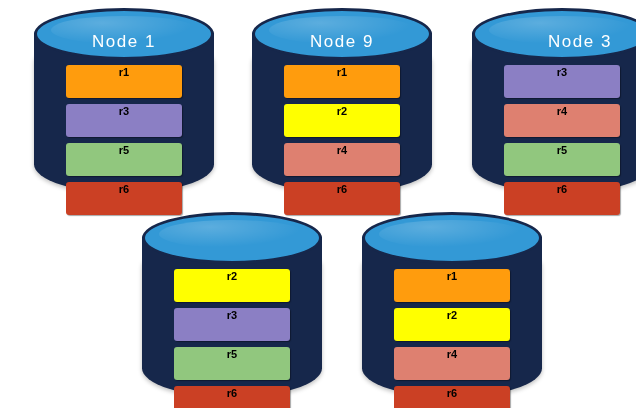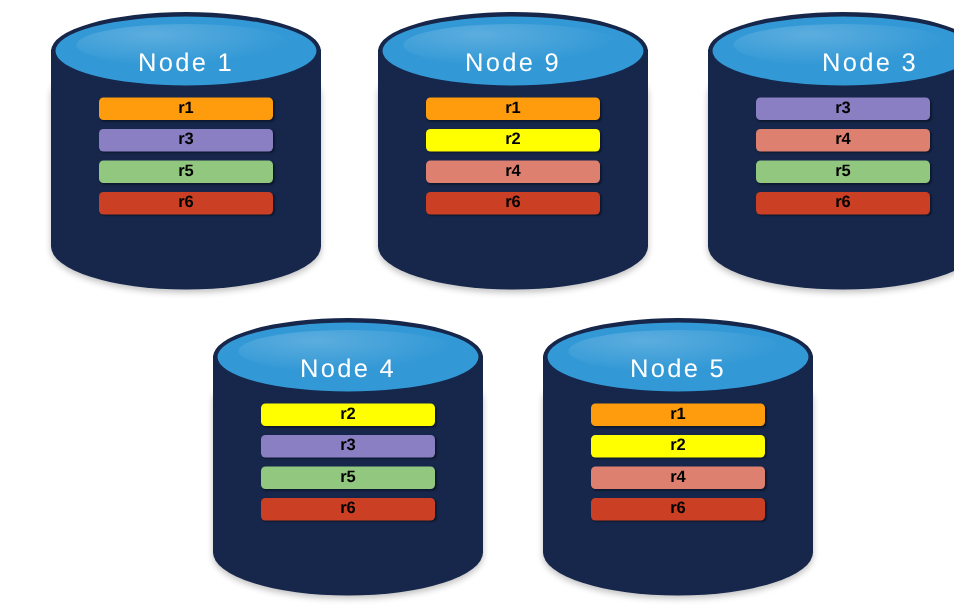--- a/index.html
+++ b/index.html
@@ -89,21 +89,21 @@
   }
 
   .replica-stack {
     position: absolute;
     left: 32px;
     top: 57px;
     width: 116px;
   }
 
   .replica-bar {
-    height: 15px;
+    height: 33px;
     margin-bottom: 6px;
     border-radius: 3px;
     text-align: center;
     font-size: 11px;
     font-weight: bold;
     color: #000000;
     line-height: 15px;
     box-shadow: 1px 1px 1px rgba(0,0,0,0.35);
   }
   .replica-bar:last-child { margin-bottom: 0; }
@@ -153,35 +153,33 @@
         <div class="replica-bar" style="background: rgb(145, 199, 126);">r5</div>
         <div class="replica-bar" style="background: rgb(203, 64, 36);">r6</div>
       </div>
     </div>
     <div class="node" style="left: 118px; top: 212px;">
       <div class="cyl-body" style="background: rgb(22, 39, 75);"></div>
       <div class="cyl-body-inner" style="background: rgb(22, 39, 75);"></div>
       <div class="cyl-top" style="background: rgb(51, 153, 214); border-color: rgb(22, 39, 75);">
         <div class="cyl-top-sheen"></div>
       </div>
-      <div class="node-label" style="color: rgb(255, 255, 255);">Node  4</div>
       <div class="replica-stack">
         <div class="replica-bar" style="background: rgb(255, 255, 0);">r2</div>
         <div class="replica-bar" style="background: rgb(139, 127, 196);">r3</div>
         <div class="replica-bar" style="background: rgb(145, 199, 126);">r5</div>
         <div class="replica-bar" style="background: rgb(203, 64, 36);">r6</div>
       </div>
     </div>
     <div class="node" style="left: 338px; top: 212px;">
       <div class="cyl-body" style="background: rgb(22, 39, 75);"></div>
       <div class="cyl-body-inner" style="background: rgb(22, 39, 75);"></div>
       <div class="cyl-top" style="background: rgb(51, 153, 214); border-color: rgb(22, 39, 75);">
         <div class="cyl-top-sheen"></div>
       </div>
-      <div class="node-label" style="color: rgb(255, 255, 255);">Node  5</div>
       <div class="replica-stack">
         <div class="replica-bar" style="background: rgb(255, 156, 13);">r1</div>
         <div class="replica-bar" style="background: rgb(255, 255, 0);">r2</div>
         <div class="replica-bar" style="background: rgb(222, 128, 112);">r4</div>
         <div class="replica-bar" style="background: rgb(203, 64, 36);">r6</div>
       </div>
     </div>
   </div>
 
 </body></html>

